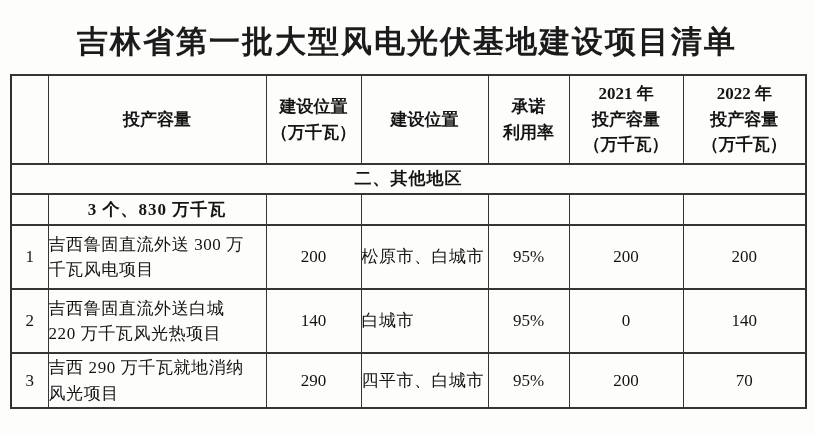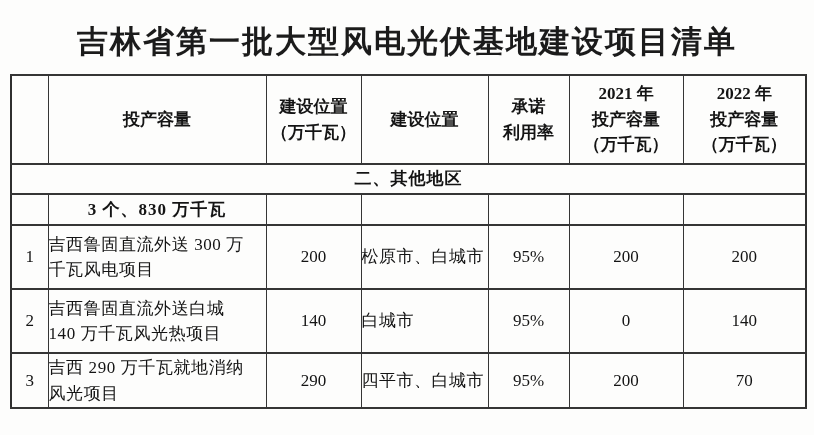--- a/index.html
+++ b/index.html
@@ -120,21 +120,21 @@
       <td class="c">200</td>
       <td class="l cell-location">松原市、白城市</td>
       <td class="c">95%</td>
       <td class="c">200</td>
       <td class="c">200</td>
     </tr>
 
     <tr class="r-data">
       <td class="c">2</td>
       <td class="l cell-name pre">吉西鲁固直流外送白城
-140 万千瓦风光热项目</td>
+220 万千瓦风光热项目</td>
       <td class="c">140</td>
       <td class="l cell-location">白城市</td>
       <td class="c">95%</td>
       <td class="c">0</td>
       <td class="c">140</td>
     </tr>
 
     <tr class="r-data-last">
       <td class="c">3</td>
       <td class="l cell-name pre">吉西 290 万千瓦就地消纳

